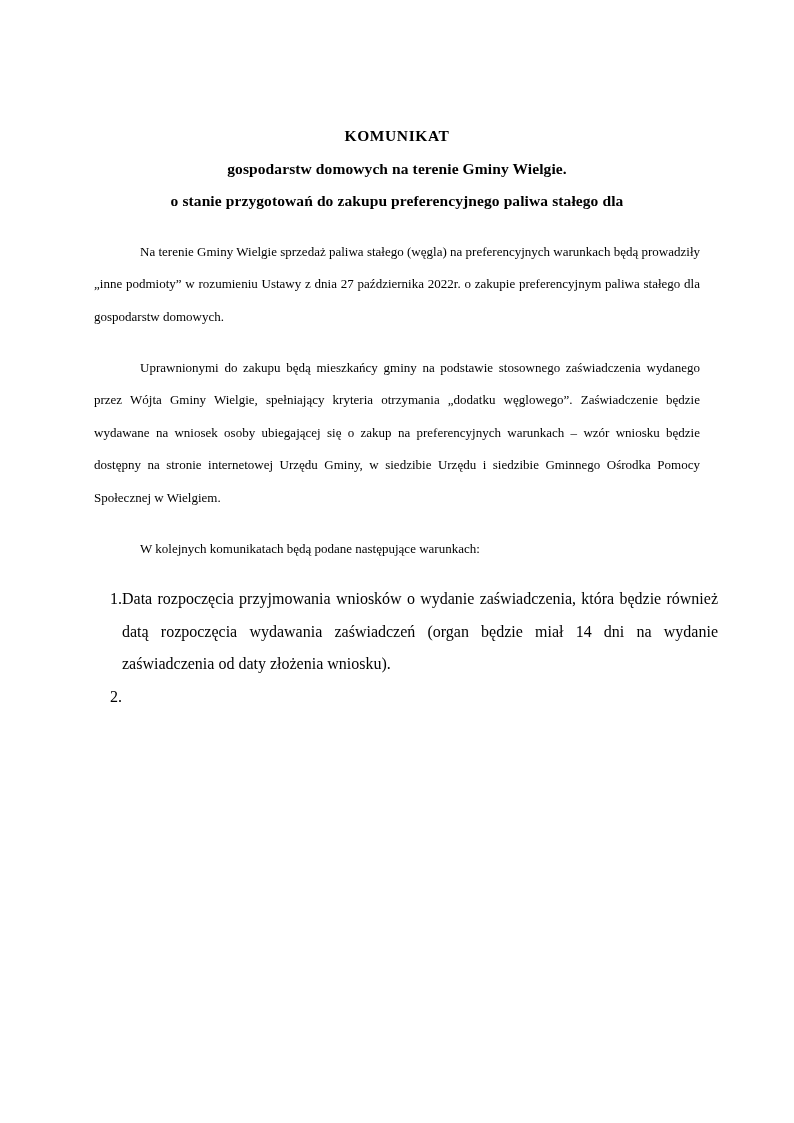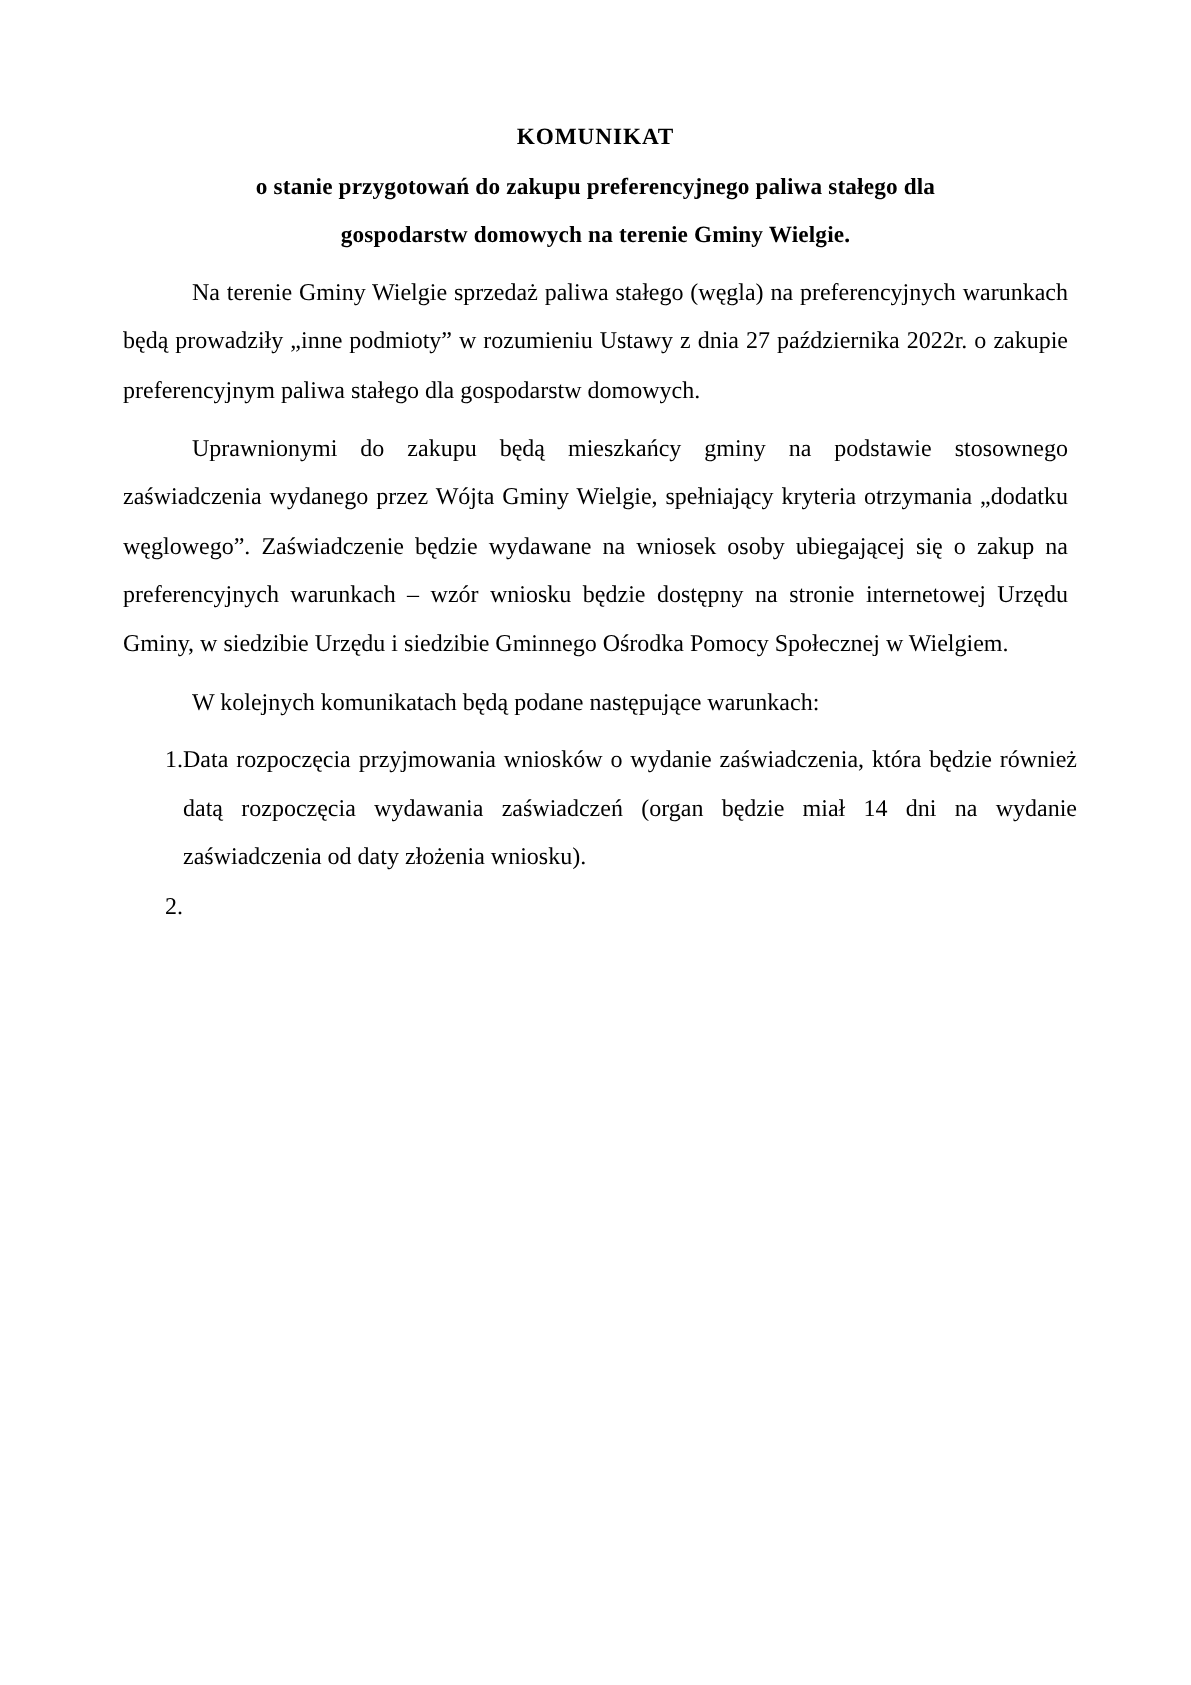--- a/index.html
+++ b/index.html
@@ -14,21 +14,21 @@
     font-family: "Liberation Serif", "DejaVu Serif", serif;
     color: #000000;
     -webkit-font-smoothing: antialiased;
   }
 
   .page {
     position: relative;
     box-sizing: border-box;
     width: 794px;
     height: 820px;
-    padding: 76px 76px 0 76px;
+    padding: 120px 76px 0 76px;
     background: #ffffff;
   }
 
   .doc-title {
     margin: 0;
     padding: 0;
   }
 
   .title-line {
     font-size: 15.5px;
@@ -36,26 +36,26 @@
     line-height: 32.6px;
     text-align: center;
     letter-spacing: 0.1px;
   }
 
   .title-line.main {
     letter-spacing: 0.6px;
   }
 
   .body-par {
-    font-size: 16px;
+    font-size: 13px;
     line-height: 32.6px;
     text-align: justify;
     text-justify: inter-word;
     text-indent: 46px;
-    margin: 6px;
+    margin: 18px;
     hyphens: none;
   }
 
   .num-list {
     list-style: none;
     margin: 0;
     padding: 0;
   }
 
   .num-list li {
@@ -82,22 +82,22 @@
     height: 32.6px;
   }
 </style>
 </head>
 <body>
 
 <div class="page">
 
   <div class="doc-title">
     <div class="title-line main">KOMUNIKAT</div>
+    <div class="title-line">gospodarstw domowych na terenie Gminy Wielgie.</div>
     <div class="title-line">o stanie przygotowań do zakupu preferencyjnego paliwa stałego dla</div>
-    <div class="title-line">gospodarstw domowych na terenie Gminy Wielgie.</div>
   </div>
 
   <p class="body-par">Na terenie Gminy Wielgie sprzedaż paliwa stałego (węgla) na preferencyjnych warunkach będą prowadziły „inne podmioty” w rozumieniu Ustawy z dnia 27 października 2022r. o zakupie preferencyjnym paliwa stałego dla gospodarstw domowych.</p>
 
   <p class="body-par">Uprawnionymi do zakupu będą mieszkańcy gminy na podstawie stosownego zaświadczenia wydanego przez Wójta Gminy Wielgie, spełniający kryteria otrzymania „dodatku węglowego”.  Zaświadczenie będzie wydawane na wniosek osoby ubiegającej się o zakup na preferencyjnych warunkach – wzór wniosku będzie dostępny na stronie internetowej Urzędu Gminy, w siedzibie Urzędu i siedzibie Gminnego Ośrodka Pomocy Społecznej w Wielgiem.</p>
 
   <p class="body-par">W kolejnych komunikatach będą podane następujące warunkach:</p>
 
   <ol class="num-list">
     <li>

